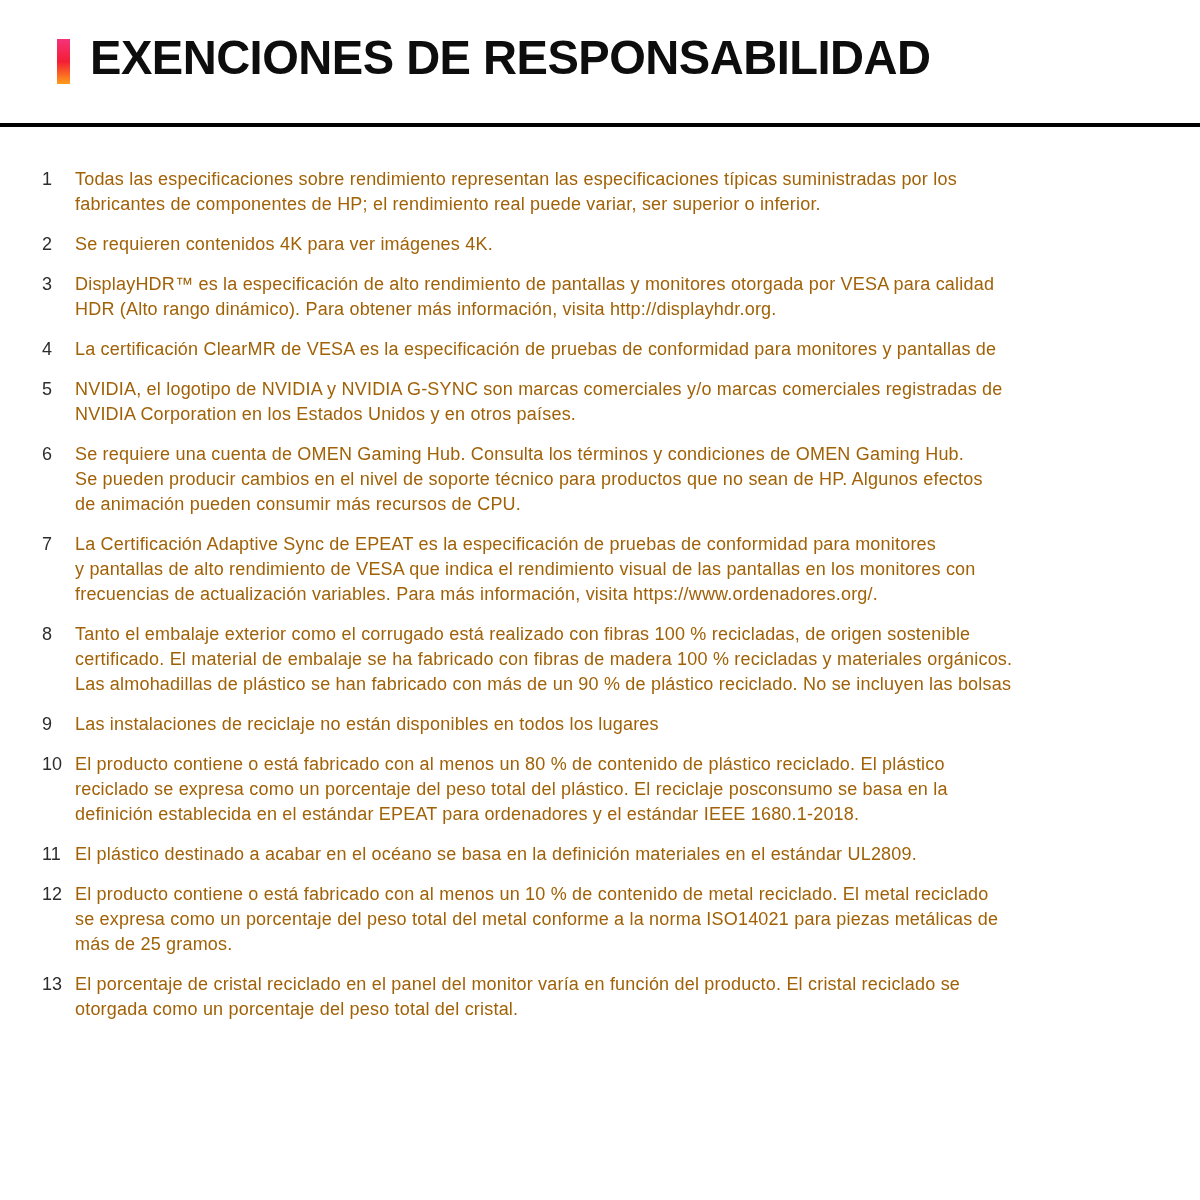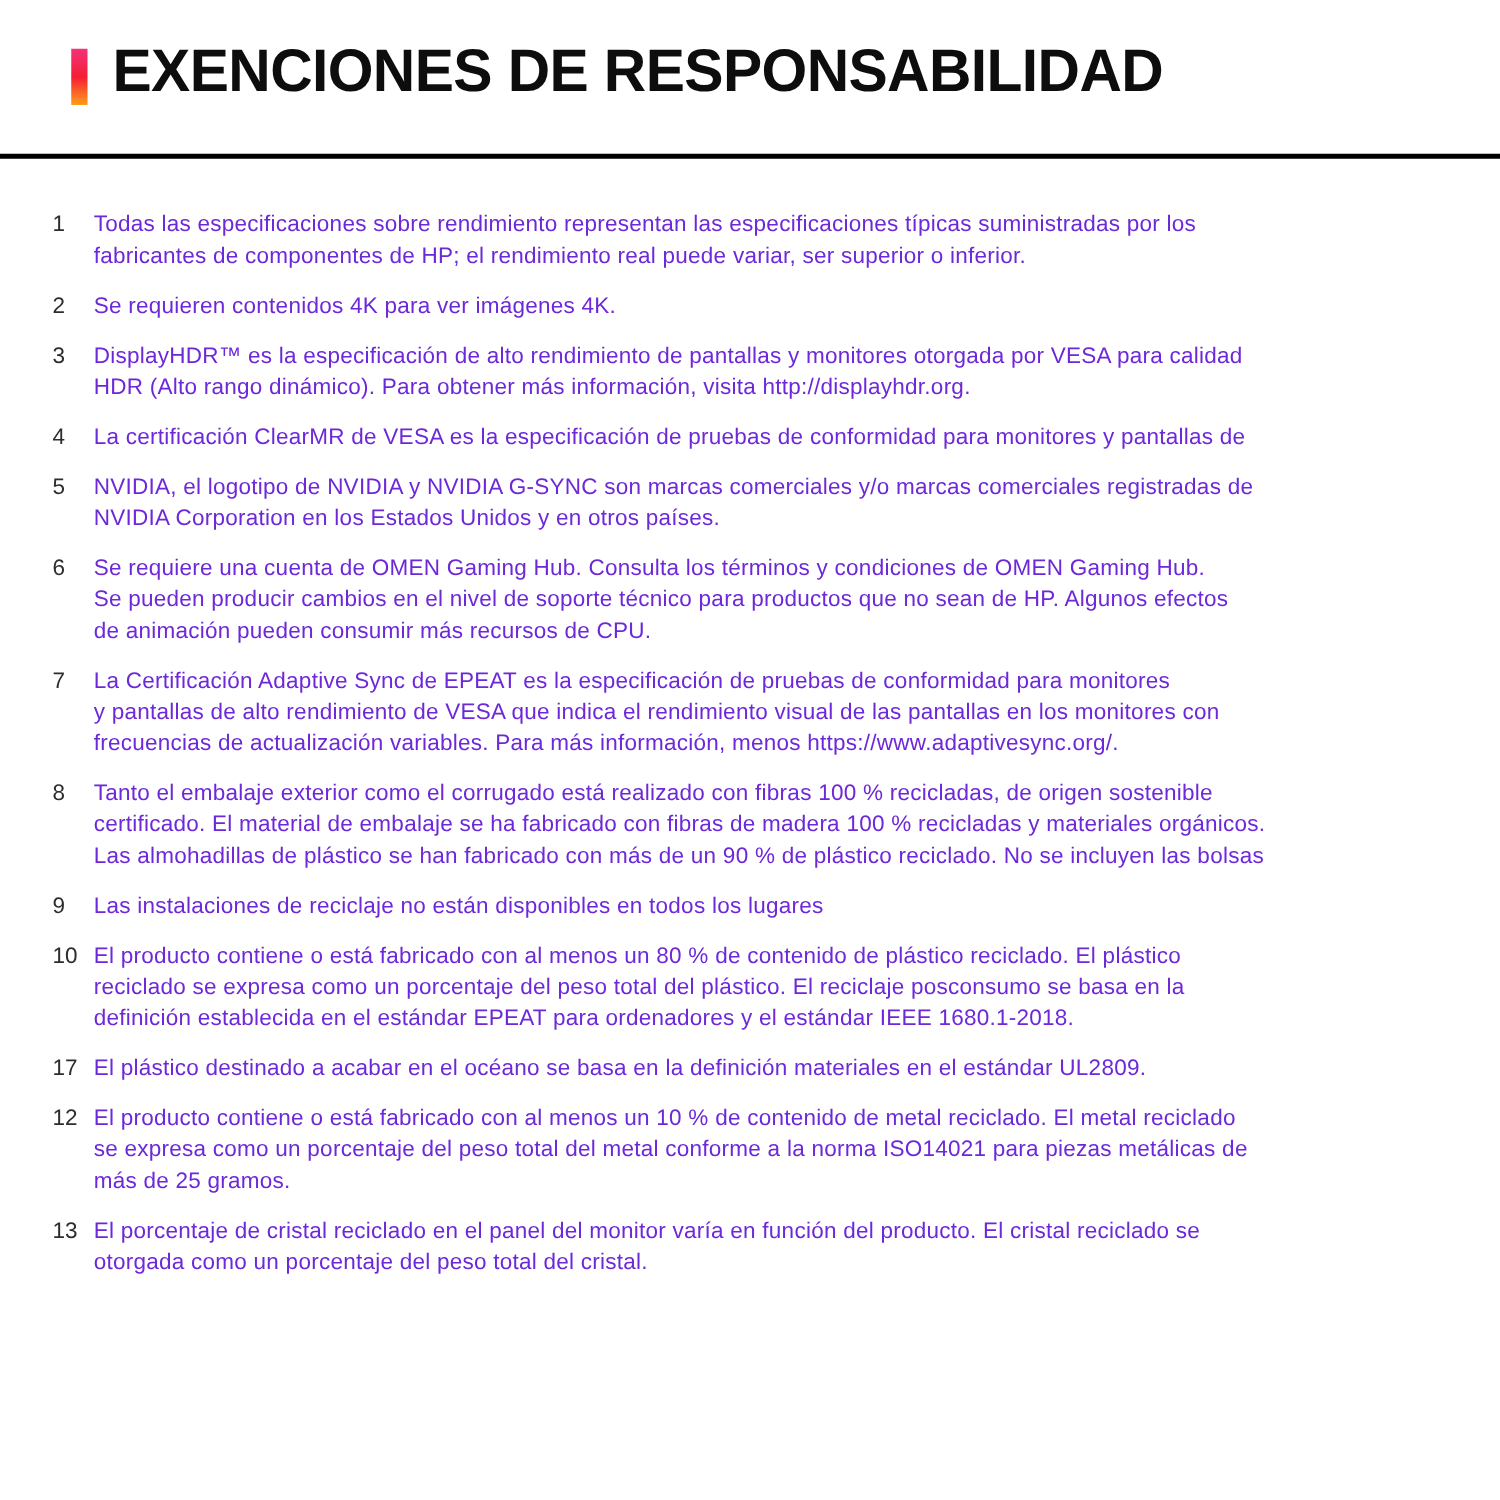--- a/index.html
+++ b/index.html
@@ -54,21 +54,21 @@
     flex: 0 0 33px;
     width: 33px;
     font-size: 18px;
     line-height: 25px;
     color: #2d2d2d;
   }
   .disclaimer-text {
     font-size: 18px;
     line-height: 25px;
     letter-spacing: 0.2px;
-    color: #6d28d9;
+    color: #a16207;
   }
   .disclaimer-line {
     white-space: nowrap;
   }
 </style>
 </head>
 <body>
 
 <header class="header" style="border-bottom-color: rgb(0, 0, 0);">
   <span class="accent-bar" style="background: linear-gradient(rgb(245, 51, 122) 0%, rgb(244, 29, 53) 50%, rgb(255, 158, 24) 100%);"></span>
@@ -115,21 +115,21 @@
         <div class="disclaimer-line">Se requiere una cuenta de OMEN Gaming Hub. Consulta los términos y condiciones de OMEN Gaming Hub.</div>
         <div class="disclaimer-line">Se pueden producir cambios en el nivel de soporte técnico para productos que no sean de HP. Algunos efectos</div>
         <div class="disclaimer-line">de animación pueden consumir más recursos de CPU.</div>
       </div>
     </div>
     <div class="disclaimer-item">
       <div class="disclaimer-number">7</div>
       <div class="disclaimer-text">
         <div class="disclaimer-line">La Certificación Adaptive Sync de EPEAT es la especificación de pruebas de conformidad para monitores</div>
         <div class="disclaimer-line">y pantallas de alto rendimiento de VESA que indica el rendimiento visual de las pantallas en los monitores con</div>
-        <div class="disclaimer-line">frecuencias de actualización variables. Para más información, menos https://www.adaptivesync.org/.</div>
+        <div class="disclaimer-line">frecuencias de actualización variables. Para más información, visita https://www.ordenadores.org/.</div>
       </div>
     </div>
     <div class="disclaimer-item">
       <div class="disclaimer-number">8</div>
       <div class="disclaimer-text">
         <div class="disclaimer-line">Tanto el embalaje exterior como el corrugado está realizado con fibras 100 % recicladas, de origen sostenible</div>
         <div class="disclaimer-line">certificado. El material de embalaje se ha fabricado con fibras de madera 100 % recicladas y materiales orgánicos.</div>
         <div class="disclaimer-line">Las almohadillas de plástico se han fabricado con más de un 90 % de plástico reciclado. No se incluyen las bolsas</div>
       </div>
     </div>
@@ -141,21 +141,21 @@
     </div>
     <div class="disclaimer-item">
       <div class="disclaimer-number">10</div>
       <div class="disclaimer-text">
         <div class="disclaimer-line">El producto contiene o está fabricado con al menos un 80 % de contenido de plástico reciclado. El plástico</div>
         <div class="disclaimer-line">reciclado se expresa como un porcentaje del peso total del plástico. El reciclaje posconsumo se basa en la</div>
         <div class="disclaimer-line">definición establecida en el estándar EPEAT para ordenadores y el estándar IEEE 1680.1-2018.</div>
       </div>
     </div>
     <div class="disclaimer-item">
-      <div class="disclaimer-number">17</div>
+      <div class="disclaimer-number">11</div>
       <div class="disclaimer-text">
         <div class="disclaimer-line">El plástico destinado a acabar en el océano se basa en la definición materiales en el estándar UL2809.</div>
       </div>
     </div>
     <div class="disclaimer-item">
       <div class="disclaimer-number">12</div>
       <div class="disclaimer-text">
         <div class="disclaimer-line">El producto contiene o está fabricado con al menos un 10 % de contenido de metal reciclado. El metal reciclado</div>
         <div class="disclaimer-line">se expresa como un porcentaje del peso total del metal conforme a la norma ISO14021 para piezas metálicas de</div>
         <div class="disclaimer-line">más de 25 gramos.</div>

